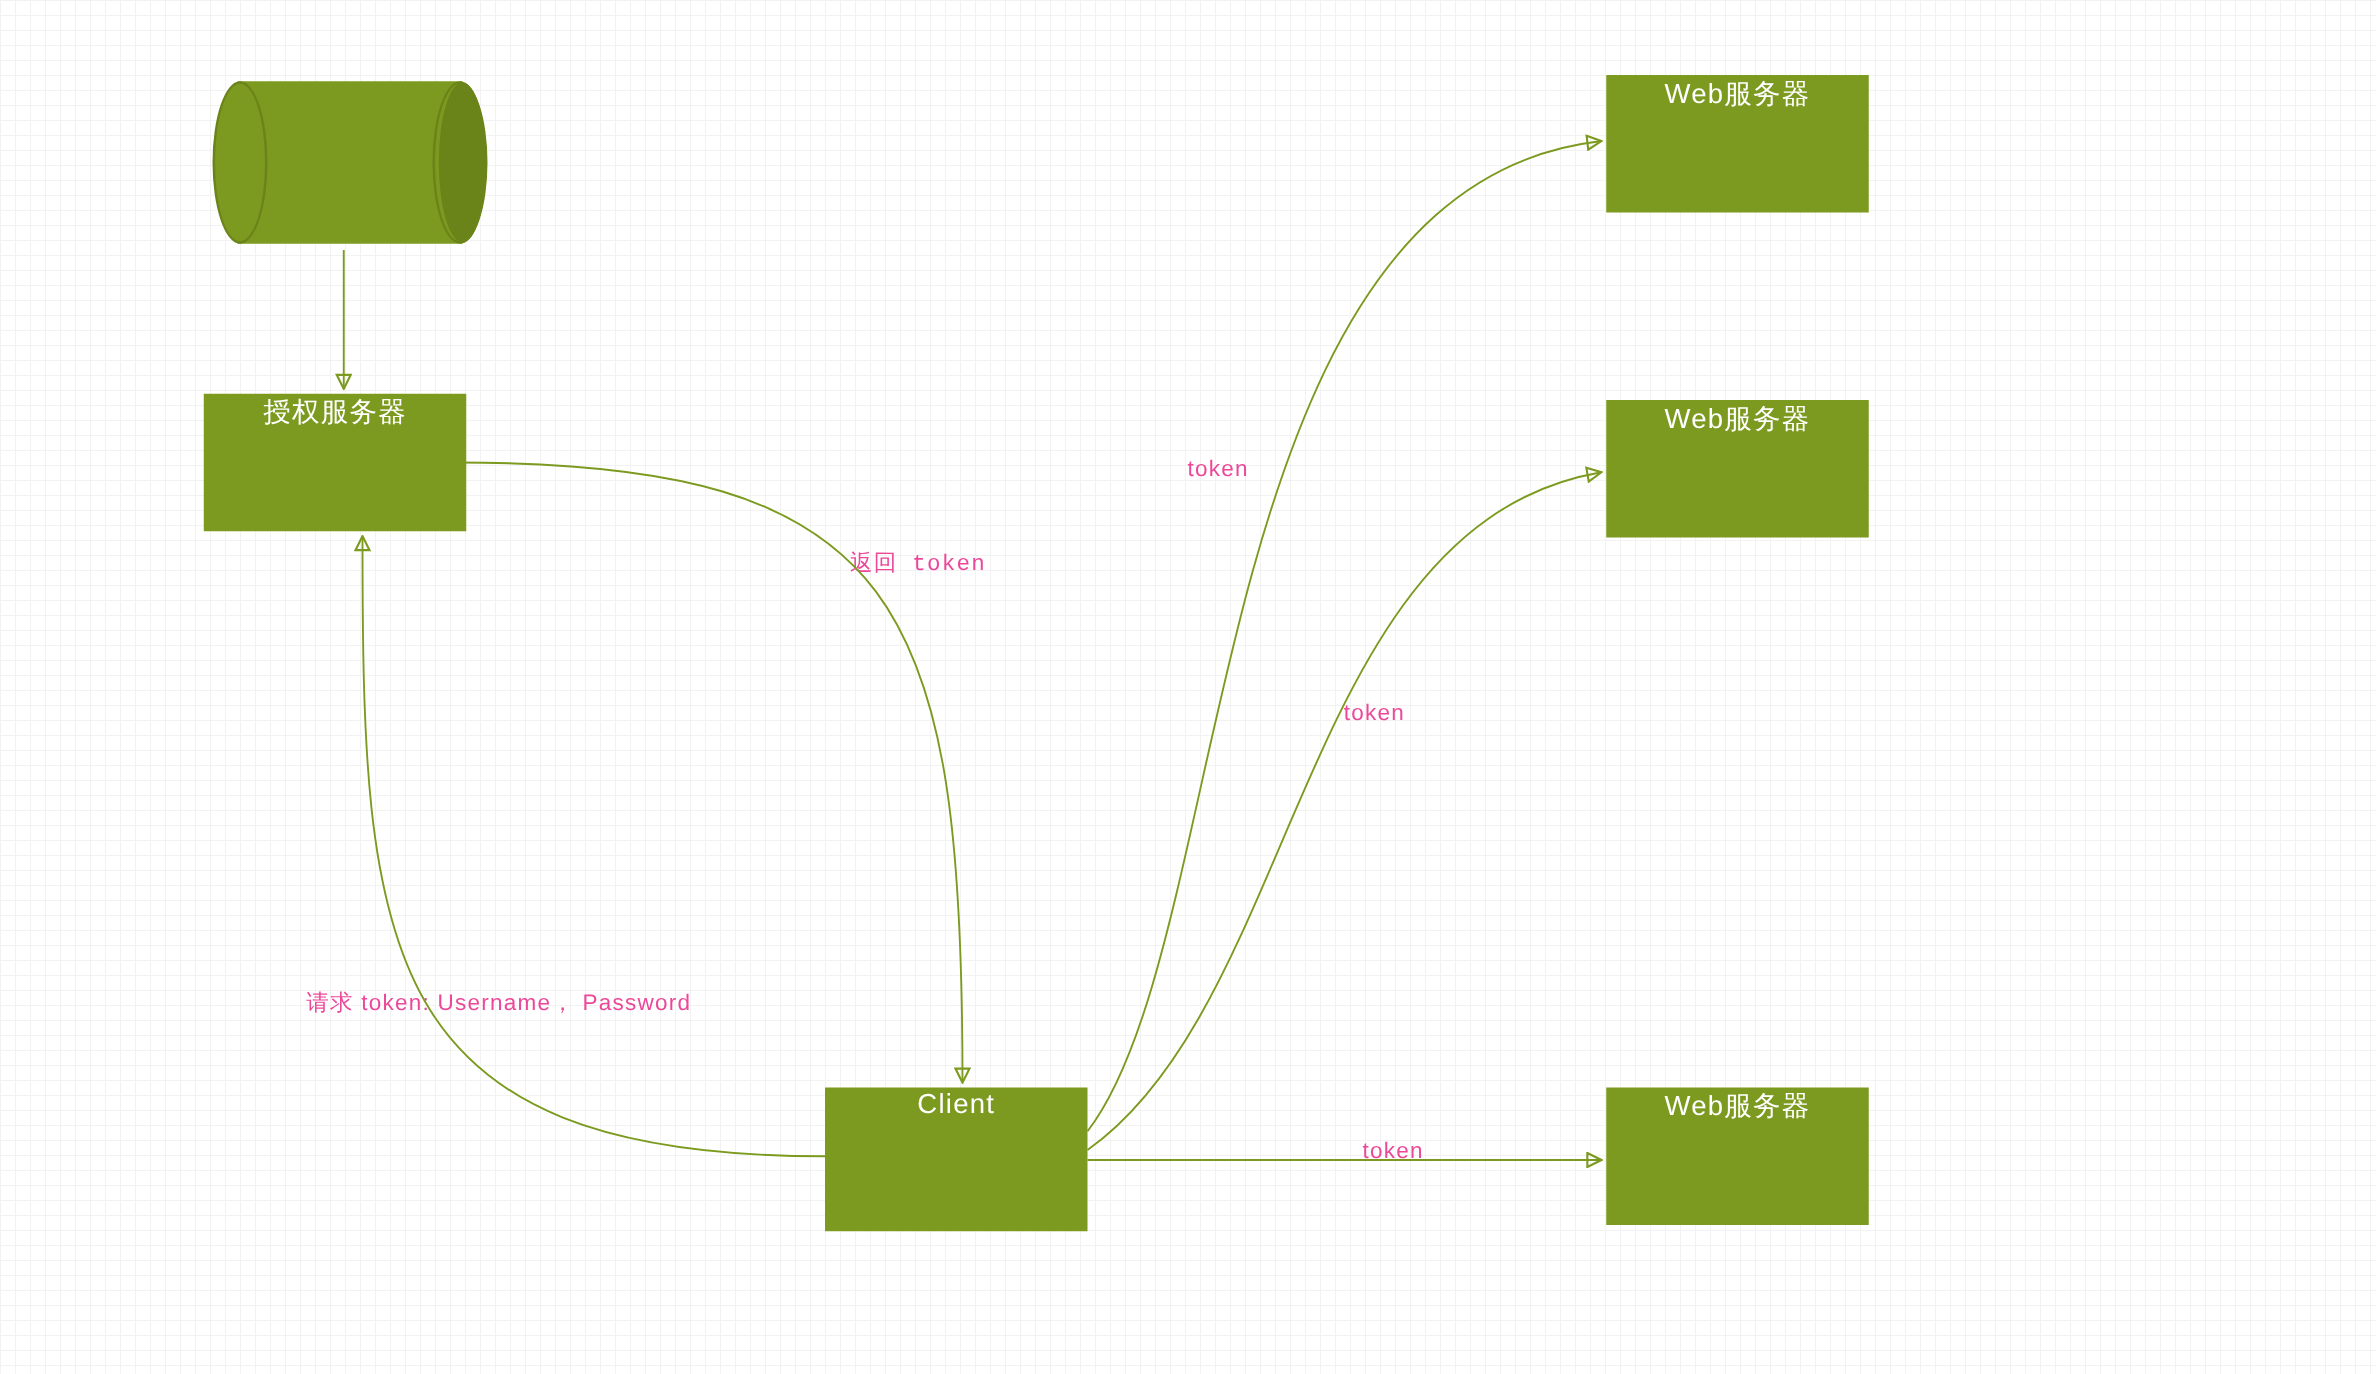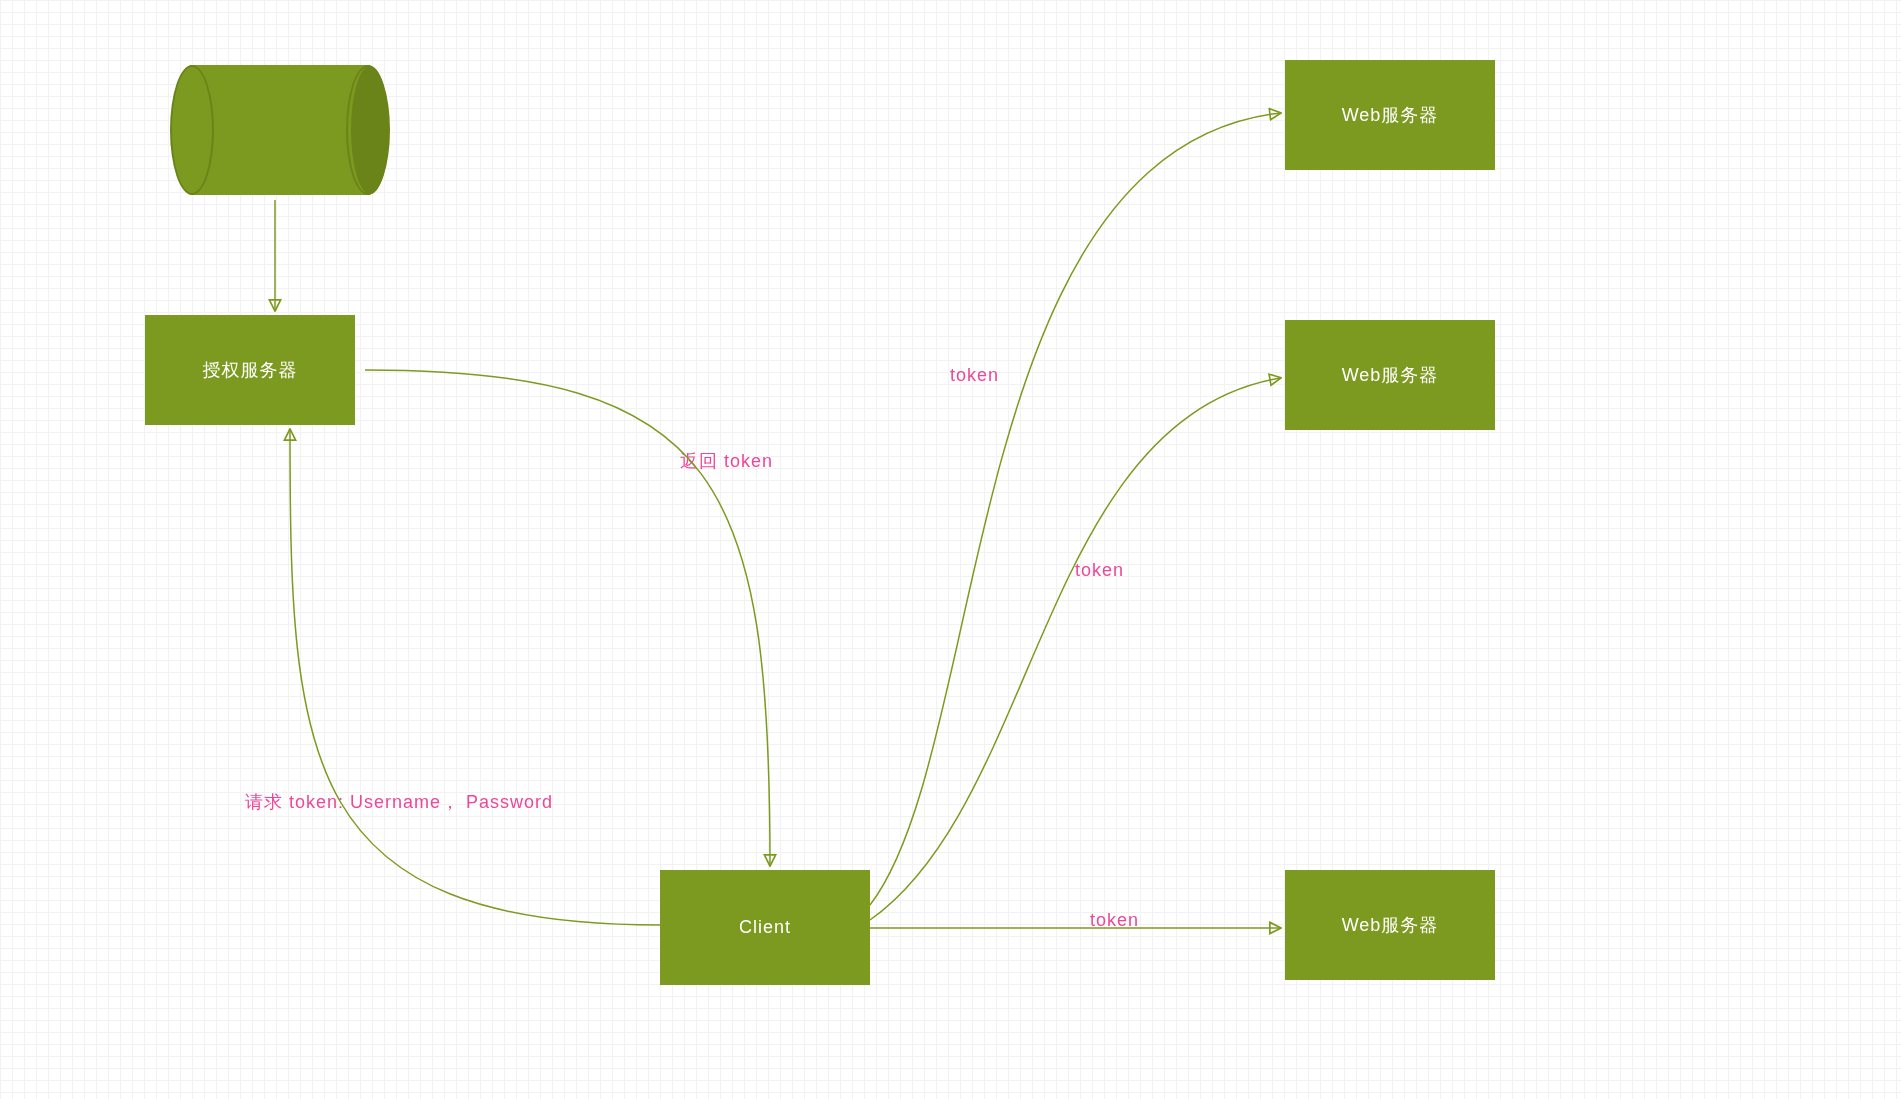--- a/index.html
+++ b/index.html
@@ -17,23 +17,23 @@
       background-size: 12px 12px;
       position: relative;
       font-family: "Microsoft YaHei", Arial, sans-serif;
       overflow: hidden;
     }
     .box {
       position: absolute;
       background: #7c9a1f;
       color: #fff;
       display: flex;
-      align-items: center;
+      align-items: flex-start;
       justify-content: center;
-      font-size: 18px;
+      font-size: 22px;
       letter-spacing: 1px;
     }
     .cylinder {
       position: absolute;
       background: #7c9a1f;
     }
     .cylinder::before,
     .cylinder::after {
       content: '';
       position: absolute;
@@ -84,41 +84,41 @@
       fill: none;
     }
   </style>
 </head>
 <body>
 
 <div class="cylinder" style="left:190px; top:65px; width:180px; height:130px;">
   <div class="cylinder-inner"></div>
 </div>
 
-<div class="box" style="left:145px; top:315px; width:210px; height:110px;">
+<div class="box" style="left:163px; top:315px; width:210px; height:110px;">
   <span>授权服务器</span>
 </div>
 
 <div class="box" style="left:660px; top:870px; width:210px; height:115px;">
   <span>Client</span>
 </div>
 
 <div class="box" style="left:1285px; top:60px; width:210px; height:110px;">
   <span>Web服务器</span>
 </div>
 
 <div class="box" style="left:1285px; top:320px; width:210px; height:110px;">
   <span>Web服务器</span>
 </div>
 
 <div class="box" style="left:1285px; top:870px; width:210px; height:110px;">
   <span>Web服务器</span>
 </div>
 
-<div class="label" style="left:680px; top:449px;">返回 token</div>
+<div class="label" style="left:680px; top:438px;font-family:Liberation Mono, monospace;">返回 token</div>
 
 <div class="label" style="left:245px; top:790px;">请求 token: Username， Password</div>
 
 <div class="label" style="left:950px; top:365px;">token</div>
 
 <div class="label" style="left:1075px; top:560px;">token</div>
 
 <div class="label" style="left:1090px; top:910px;">token</div>
 
 <svg class="connector">

